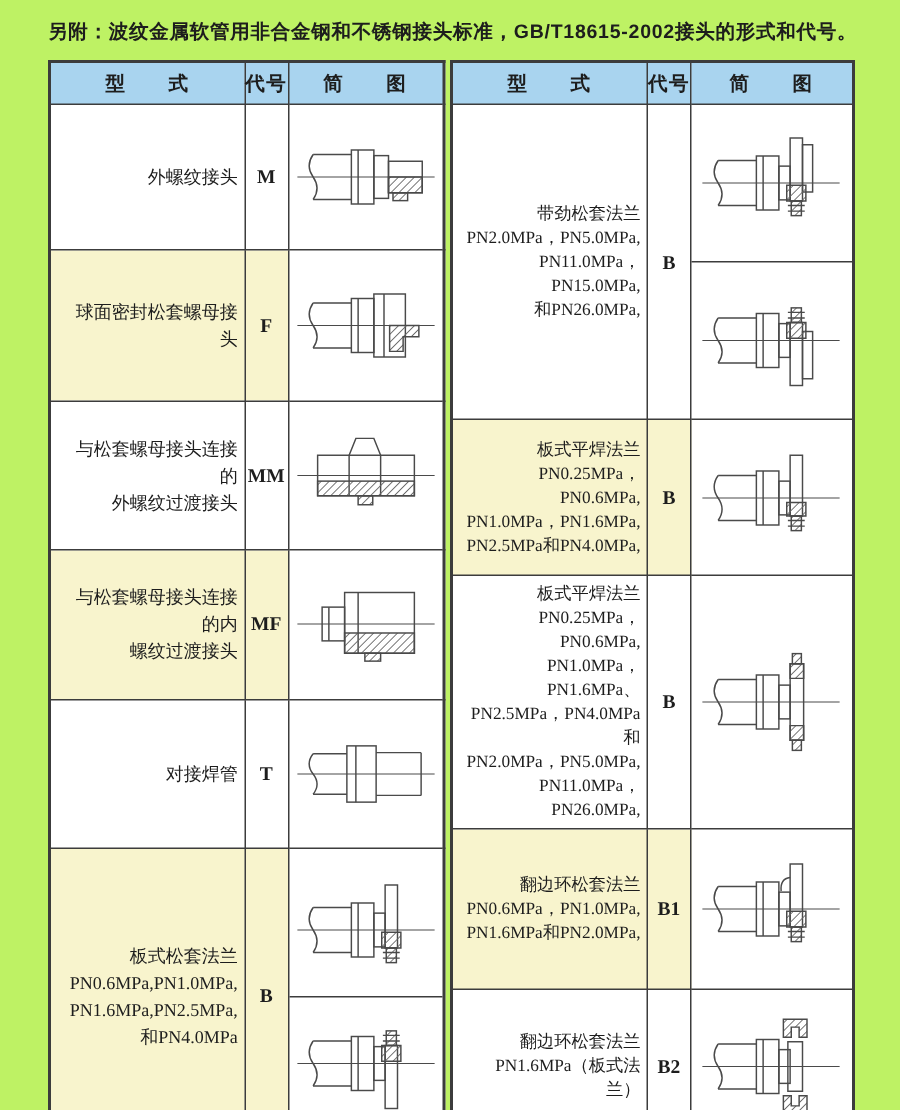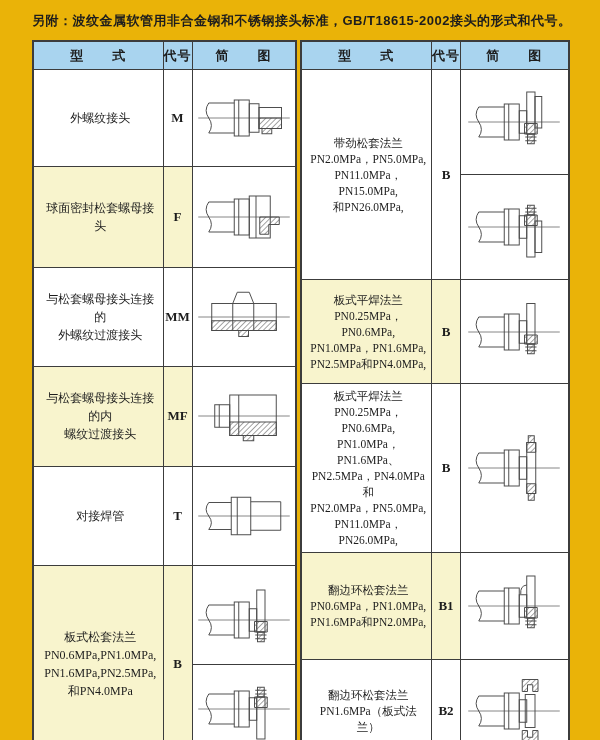--- a/index.html
+++ b/index.html
@@ -4,41 +4,41 @@
 <style>
   :root{
     --header-bg:#a9d4ef;
     --highlight-bg:#f8f4cd;
     --border:#3c3c3c;
     --diagram-stroke:#4a4a4a;
     --text:#1d1d1d;
   }
   html,body{margin:0;padding:0;background:#ffffff;}
   .page{
-    position:relative;width:600px;height:740px;background:#eab308;
+    position:relative;width:600px;height:740px;background:#bef264;
     font-family:"Liberation Serif","DejaVu Serif",serif;color:var(--text);
     overflow:hidden;
     text-decoration:underline;
   }
   .title{
     position:absolute;left:32px;top:12px;width:540px;
     font-family:"Liberation Sans","DejaVu Sans",sans-serif;
     font-size:13px;font-weight:bold;letter-spacing:.5px;white-space:nowrap;
   }
   .tables{position:absolute;left:32px;top:40px;display:flex;gap:3px;}
   table{border-collapse:collapse;table-layout:fixed;background:#fff;}
   table{border:2px solid var(--border);}
   th,td{border:1px solid var(--border);padding:0;vertical-align:middle;}
   thead th{
     background:var(--header-bg);height:27px;
     font-size:13px;font-weight:bold;white-space:pre;letter-spacing:1px;
   }
   td.type{
     font-size:12px;line-height:18px;padding:4px 4px 4px 8px;
-    white-space:pre-line;text-align:center;
+    white-space:pre-line;text-align:right;
   }
   #right-table td.type{line-height:16px;font-size:11.5px;margin-top:25px;}
   td.code{text-align:center;font-size:13px;font-weight:bold;}
   td.hl{background:var(--highlight-bg);}
   td.diag{padding:0;}
   .dstack{display:flex;flex-direction:column;width:100%;}
   .dbox{flex:1;display:flex;align-items:center;justify-content:center;}
   .dbox + .dbox{border-top:1px solid var(--border);}
   .dbox svg g{stroke:var(--diagram-stroke);}
 </style>

